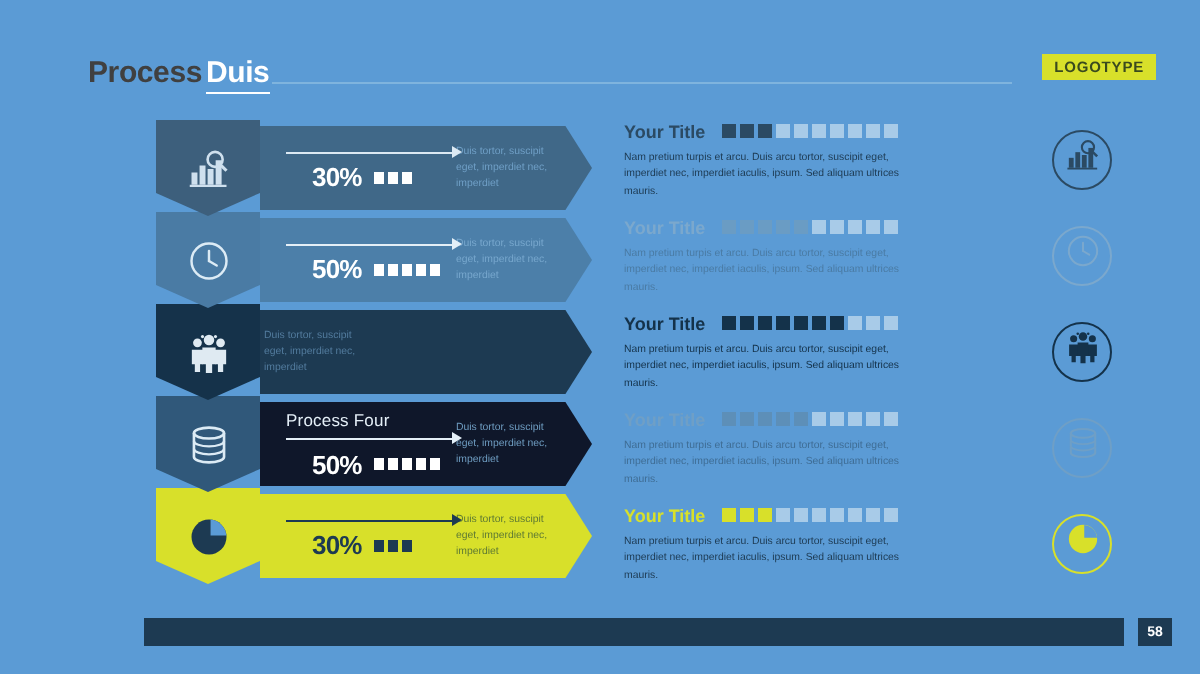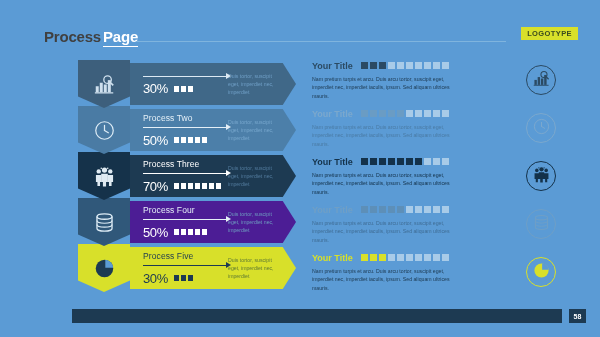--- a/index.html
+++ b/index.html
@@ -61,21 +61,21 @@
     margin-bottom: 1px;
   }
   .bn-arrow { position: relative; height: 8px; width: 88px; }
   .bn-arrow .ln { position: absolute; left: 0; top: 3.5px; height: 1px; width: 86px; }
   .bn-arrow .hd {
     position: absolute; right: 0; top: 0.5px;
     width: 0; height: 0; border-top: 3.5px solid transparent;
     border-bottom: 3.5px solid transparent;
   }
   .bn-pct-row { display: flex; align-items: center; gap: 6px; margin-top: 1px; }
-  .bn-pct { font-size: 13px; font-weight: normal; letter-spacing: -0.4px; }
+  .bn-pct { font-size: 13px; font-weight: bold; letter-spacing: -0.4px; margin-left: 13px; }
   .sqrow { display: flex; gap: 2px; }
   .sq { width: 5px; height: 6px; }
   .bn-body {
     font-size: 5.2px; line-height: 1.55; width: 56px; margin-left: 2px;
   }
 
   
   #right-col { position: absolute; left: 312px; top: 60px; width: 258px; }
   .rrow { position: relative; height: 48px; }
   .rtitle-row { display: flex; align-items: center; gap: 8px; height: 11px; }
@@ -102,21 +102,21 @@
     width: 17px; height: 14px; background: #1d3a52;
     color: #ffffff; font-size: 7px; font-weight: bold;
     display: flex; align-items: center; justify-content: center;
   }
 </style>
 </head>
 <body>
 
 <div id="header">
   <div id="title-block">
-    <span id="title-process">Process</span><span id="title-page">Page</span>
+    <span id="title-process">Process</span><span id="title-page">Duis</span>
   </div>
   <div id="header-rule"></div>
   <div id="logotype">LOGOTYPE</div>
 </div>
 
 <div id="left-col">
     <div class="prow" style="z-index: 10;">
       <div class="ichev" style="background:#3d5f7c">
        <span>
           <svg width="21" height="21" viewBox="0 0 24 24">
@@ -153,21 +153,20 @@
        <span>
           <svg width="21" height="21" viewBox="0 0 24 24">
         <circle cx="12" cy="12" r="10" fill="none" stroke="#dcebf5" stroke-width="1.4"></circle>
         <line x1="12" y1="12" x2="12" y2="6.2" stroke="#dcebf5" stroke-width="1.4" stroke-linecap="round"></line>
         <line x1="12" y1="12" x2="16.4" y2="14.6" stroke="#dcebf5" stroke-width="1.4" stroke-linecap="round"></line>
       </svg>
         </span>
      </div>
      <div class="banner" style="background:#4c7fa9">
        <div class="bn-left">
-         <div class="bn-name" style="color:#e4eff7">Process Two</div>
          <div class="bn-arrow">
            <span class="ln" style="background:#e4eff7"></span>
            <span class="hd" style="border-left:5px solid #e4eff7"></span>
          </div>
          <div class="bn-pct-row">
            <span class="bn-pct" style="color:#ffffff">50%</span>
            <span class="sqrow">
               <span class="sq" style="background:#ffffff"></span>
               <span class="sq" style="background:#ffffff"></span>
               <span class="sq" style="background:#ffffff"></span>
@@ -188,54 +187,35 @@
         <circle cx="18.6" cy="6.2" r="2.5" fill="#dfeaf2"></circle>
         <path d="M15.4 10.2h6.4v8.2h-1.7v4.4h-3v-4.4h-1.7z" fill="#dfeaf2"></path>
         <circle cx="12" cy="4.6" r="3" fill="#dfeaf2"></circle>
         <path d="M8.2 8.8h7.6v9.6h-2v5h-3.6v-5h-2z" fill="#dfeaf2"></path>
         <circle cx="8.3" cy="2.6" r="0.9" fill="#dfeaf2"></circle>
         <circle cx="15.7" cy="2.6" r="0.9" fill="#dfeaf2"></circle>
       </svg>
         </span>
      </div>
      <div class="banner" style="background:#1d3a52">
-       <div class="bn-left">
-         <div class="bn-name" style="color:#ffffff">Process Three</div>
-         <div class="bn-arrow">
-           <span class="ln" style="background:#ffffff"></span>
-           <span class="hd" style="border-left:5px solid #ffffff"></span>
-         </div>
-         <div class="bn-pct-row">
-           <span class="bn-pct" style="color:#ffffff">70%</span>
-           <span class="sqrow">
-              <span class="sq" style="background:#ffffff"></span>
-              <span class="sq" style="background:#ffffff"></span>
-              <span class="sq" style="background:#ffffff"></span>
-              <span class="sq" style="background:#ffffff"></span>
-              <span class="sq" style="background:#ffffff"></span>
-              <span class="sq" style="background:#ffffff"></span>
-              <span class="sq" style="background:#ffffff"></span>
-            </span>
-         </div>
-       </div>
        <div class="bn-body" style="color:#527b9d">Duis tortor, suscipit eget, imperdiet nec, imperdiet</div>
      </div>
     </div>
     <div class="prow" style="z-index: 7;">
       <div class="ichev" style="background:#30587a">
        <span>
           <svg width="21" height="21" viewBox="0 0 24 24">
         <ellipse cx="12" cy="5.2" rx="8.6" ry="3.1" fill="none" stroke="#dcebf5" stroke-width="1.5"></ellipse>
         <path d="M3.4 5.2v13.6c0 1.7 3.85 3.1 8.6 3.1s8.6-1.4 8.6-3.1V5.2" fill="none" stroke="#dcebf5" stroke-width="1.5"></path>
         <path d="M3.4 9.7c0 1.7 3.85 3.1 8.6 3.1s8.6-1.4 8.6-3.1" fill="none" stroke="#dcebf5" stroke-width="1.3"></path>
         <path d="M3.4 14.2c0 1.7 3.85 3.1 8.6 3.1s8.6-1.4 8.6-3.1" fill="none" stroke="#dcebf5" stroke-width="1.3"></path>
       </svg>
         </span>
      </div>
-     <div class="banner" style="background:#4c1d95">
+     <div class="banner" style="background:#0f172a">
        <div class="bn-left">
          <div class="bn-name" style="color:#e4eff7">Process Four</div>
          <div class="bn-arrow">
            <span class="ln" style="background:#e4eff7"></span>
            <span class="hd" style="border-left:5px solid #e4eff7"></span>
          </div>
          <div class="bn-pct-row">
            <span class="bn-pct" style="color:#ffffff">50%</span>
            <span class="sqrow">
               <span class="sq" style="background:#ffffff"></span>
@@ -254,21 +234,20 @@
        <span>
           <svg width="21" height="21" viewBox="0 0 24 24">
         <circle cx="12" cy="12" r="10" fill="#1d3a52"></circle>
         <path d="M12 12 L12 2 A10 10 0 0 1 22 12 Z" fill="none"></path>
         <path d="M12.9 11.1 L12.9 2.05 A10 10 0 0 1 21.95 11.1 Z" fill="#5b9bd5"></path>
       </svg>
         </span>
      </div>
      <div class="banner" style="background:#d8e02a">
        <div class="bn-left">
-         <div class="bn-name" style="color:#1d3a52">Process Five</div>
          <div class="bn-arrow">
            <span class="ln" style="background:#1d3a52"></span>
            <span class="hd" style="border-left:5px solid #1d3a52"></span>
          </div>
          <div class="bn-pct-row">
            <span class="bn-pct" style="color:#1d3a52">30%</span>
            <span class="sqrow">
               <span class="sq" style="background:#1d3a52"></span>
               <span class="sq" style="background:#1d3a52"></span>
               <span class="sq" style="background:#1d3a52"></span>

